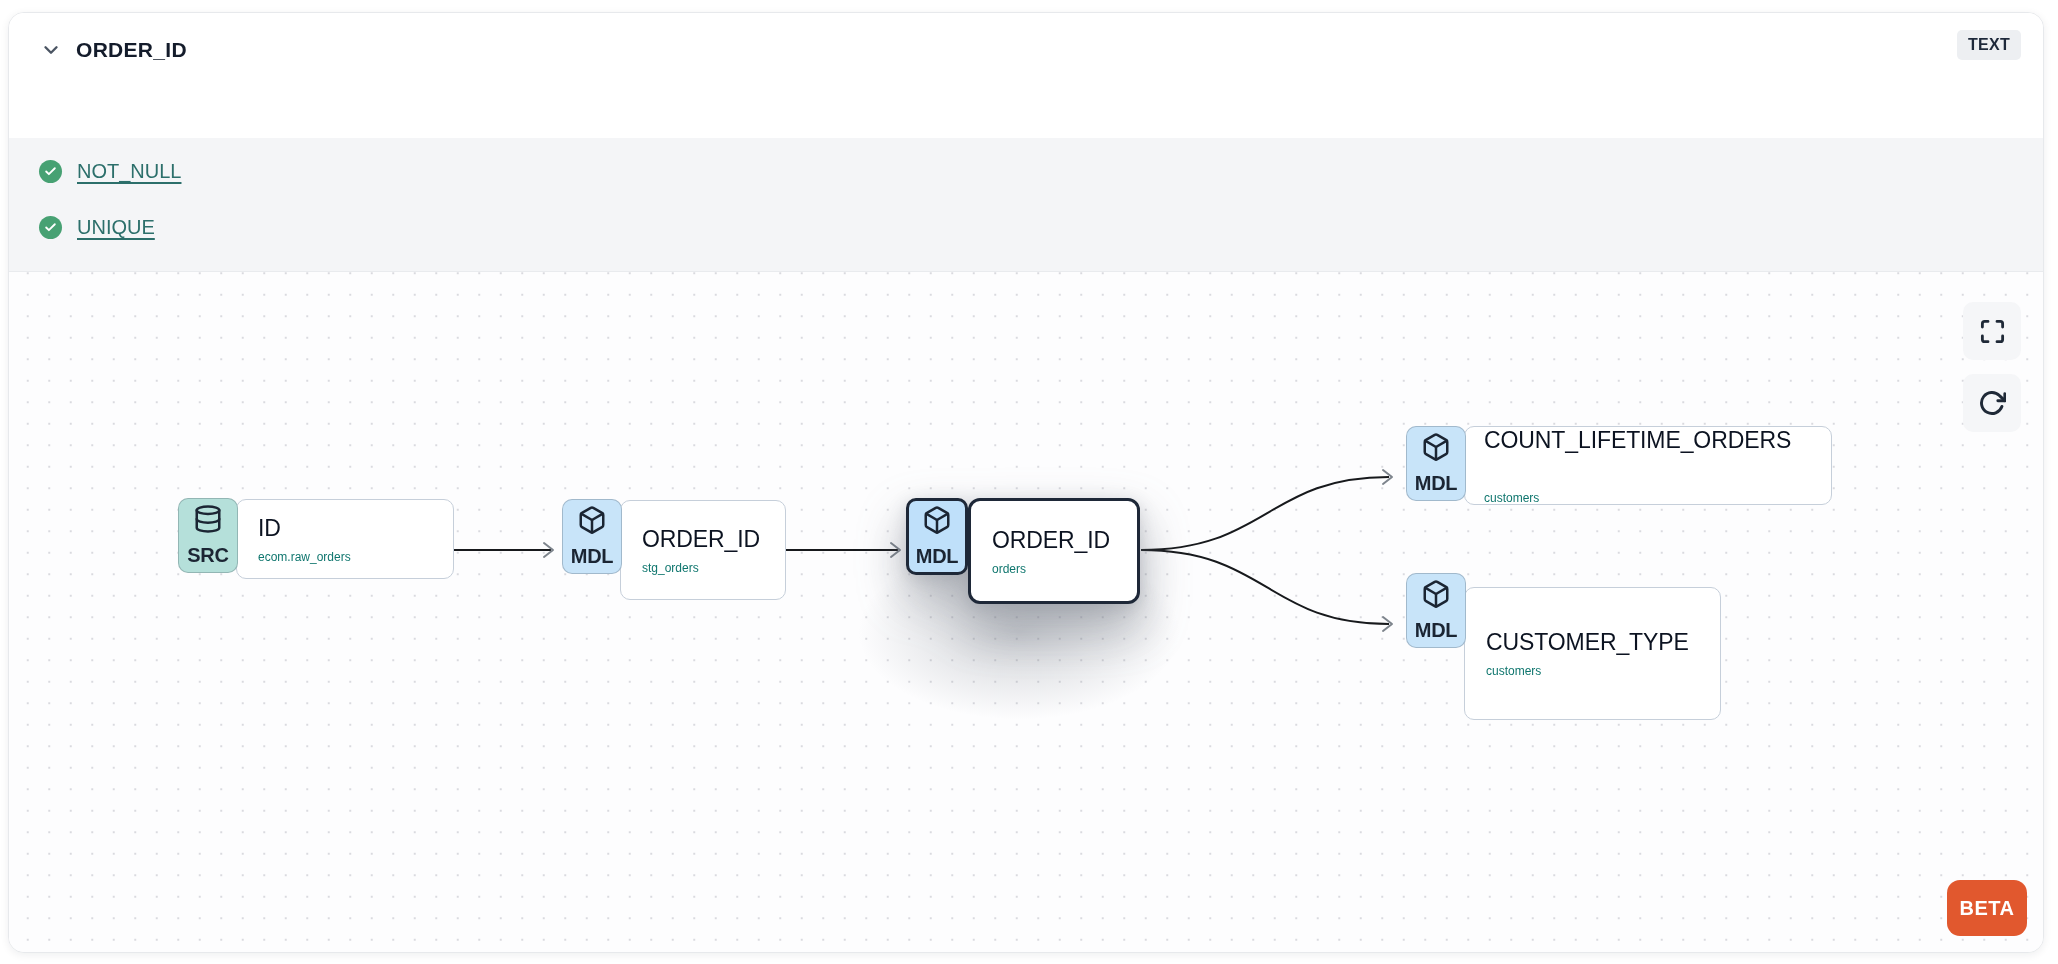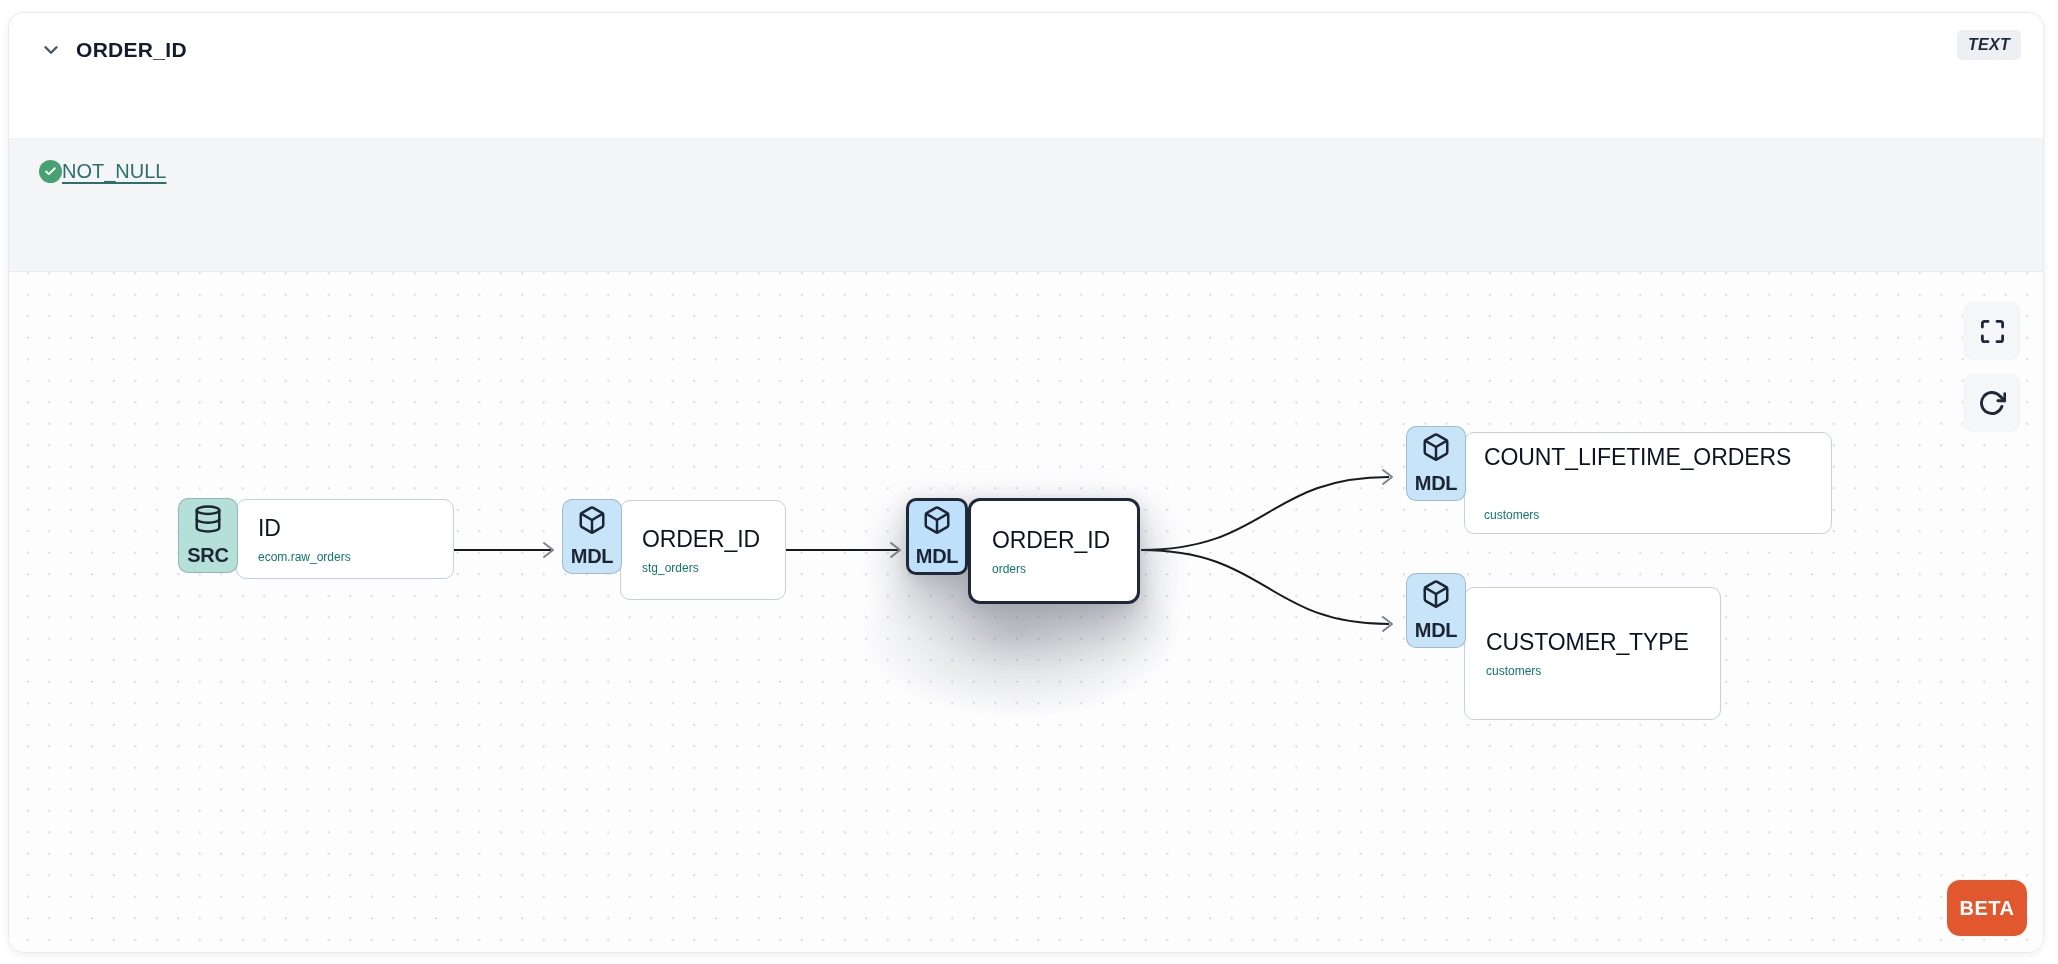--- a/index.html
+++ b/index.html
@@ -10,27 +10,27 @@
     border:1px solid #e7e9ec;border-radius:16px;overflow:hidden;display:flex;flex-direction:column;
     box-shadow:0 2px 8px rgba(15,23,42,.07);}
 
   
   .header{position:relative;height:125px;padding:25px 30px 0 30px;background:#fff;flex:none;}
   .header-row{display:flex;align-items:center;gap:13px;}
   .chevron-btn{background:none;border:none;padding:0;width:24px;height:24px;display:flex;
     align-items:center;justify-content:center;cursor:pointer;color:#4b5563;}
   .title{font-size:21px;font-weight:700;color:#141c2b;letter-spacing:.3px;}
   .type-badge{position:absolute;right:22px;top:17px;background:#edeff2;color:#1e293b;
-    font-size:16px;font-weight:700;padding:6px 11px;border-radius:5px;letter-spacing:.3px;font-style:italic;}
+    font-size:16px;font-weight:700;padding:6px 11px;border-radius:5px;letter-spacing:.3px;}
   .description{margin-top:27px;font-size:19px;color:#5b6777;}
 
   
   .tests{flex:none;height:134px;background:#f4f5f7;border-bottom:1px solid #e9ebee;
     padding:22px 30px;display:flex;flex-direction:column;gap:33px;}
-  .test-row{display:flex;align-items:center;gap:0;}
+  .test-row{display:flex;align-items:center;gap:15px;}
   .check-circle{width:23px;height:23px;border-radius:50%;background:#47a173;flex:none;
     display:flex;align-items:center;justify-content:center;}
   .test-link{font-size:20px;font-weight:500;color:#2c6f6b;text-decoration:underline;
     text-underline-offset:4px;text-decoration-thickness:1.5px;cursor:pointer;}
 
   
   .canvas{position:relative;flex:1;background-color:#fdfdfe;
     background-image:radial-gradient(circle,#d9dadf 1.2px,transparent 1.4px);
     background-size:21.5px 21.5px;background-position:8px 12px;}
 
@@ -56,21 +56,21 @@
   .node-sub{font-size:12px;color:#0f766e;white-space:nowrap;}
 
   .node.selected{filter:drop-shadow(0 22px 24px rgba(96,102,114,.42)) drop-shadow(0 4px 8px rgba(96,102,114,.22));}
   .node.selected .badge{border:3px solid #1e2838;background:#bfe0fa;width:62px;height:77px;}
   .node.selected .node-card{border:3px solid #1e2838;border-radius:12px;}
 
   
   #node-0{left:169px;top:226px;} #node-0 .node-card{left:58px;top:1px;width:218px;height:80px;}
   #node-1{left:553px;top:227px;} #node-1 .node-card{left:58px;top:1px;width:166px;height:100px;}
   #node-2{left:897px;top:226px;} #node-2 .node-card{left:62px;top:0;width:172px;height:106px;}
-  #node-3{left:1397px;top:154px;} #node-3 .node-card{left:58px;top:6px;width:368px;height:102px;padding:0 19px;gap:37px;}
+  #node-3{left:1397px;top:154px;} #node-3 .node-card{left:58px;top:0;width:368px;height:79px;padding:0 19px;gap:37px;}
   #node-4{left:1397px;top:301px;} #node-4 .node-card{left:58px;top:14px;width:257px;height:133px;}
 
   
   .control-btn{position:absolute;right:22px;width:58px;height:58px;border-radius:10px;border:none;
     background:#f5f6f8;display:flex;align-items:center;justify-content:center;cursor:pointer;color:#1f2937;}
   .control-btn.fullscreen{top:30px;}
   .control-btn.refresh{top:102px;}
 
   .beta-badge{position:absolute;right:16px;bottom:16px;width:80px;height:56px;border-radius:13px;
     background:#e1582e;color:#fff;font-size:20px;font-weight:700;letter-spacing:.5px;
@@ -96,20 +96,28 @@
   </div>
 
   <div class="tests">
     <div class="test-row">
       <span class="check-circle">
         <svg width="13" height="13" viewBox="0 0 24 24" fill="none" stroke="#ffffff" stroke-width="3.4" stroke-linecap="round" stroke-linejoin="round">
             <polyline points="20 6 9 17 4 12"></polyline>
           </svg>
       </span>
       <a class="test-link">NOT_NULL</a>
+    </div>
+    <div class="test-row">
+      <span class="check-circle">
+        <svg width="13" height="13" viewBox="0 0 24 24" fill="none" stroke="#ffffff" stroke-width="3.4" stroke-linecap="round" stroke-linejoin="round">
+            <polyline points="20 6 9 17 4 12"></polyline>
+          </svg>
+      </span>
+      <a class="test-link">UNIQUE</a>
     </div>
   </div>
 
   <div class="canvas">
 
     <div class="selected-glow"></div>
 
     <svg class="edges" width="2034" height="682">
       <path class="edge-line" d="M445,278 L542,278"></path>
       <path class="edge-arrow" d="M535,271 L544,278 L535,285"></path>

